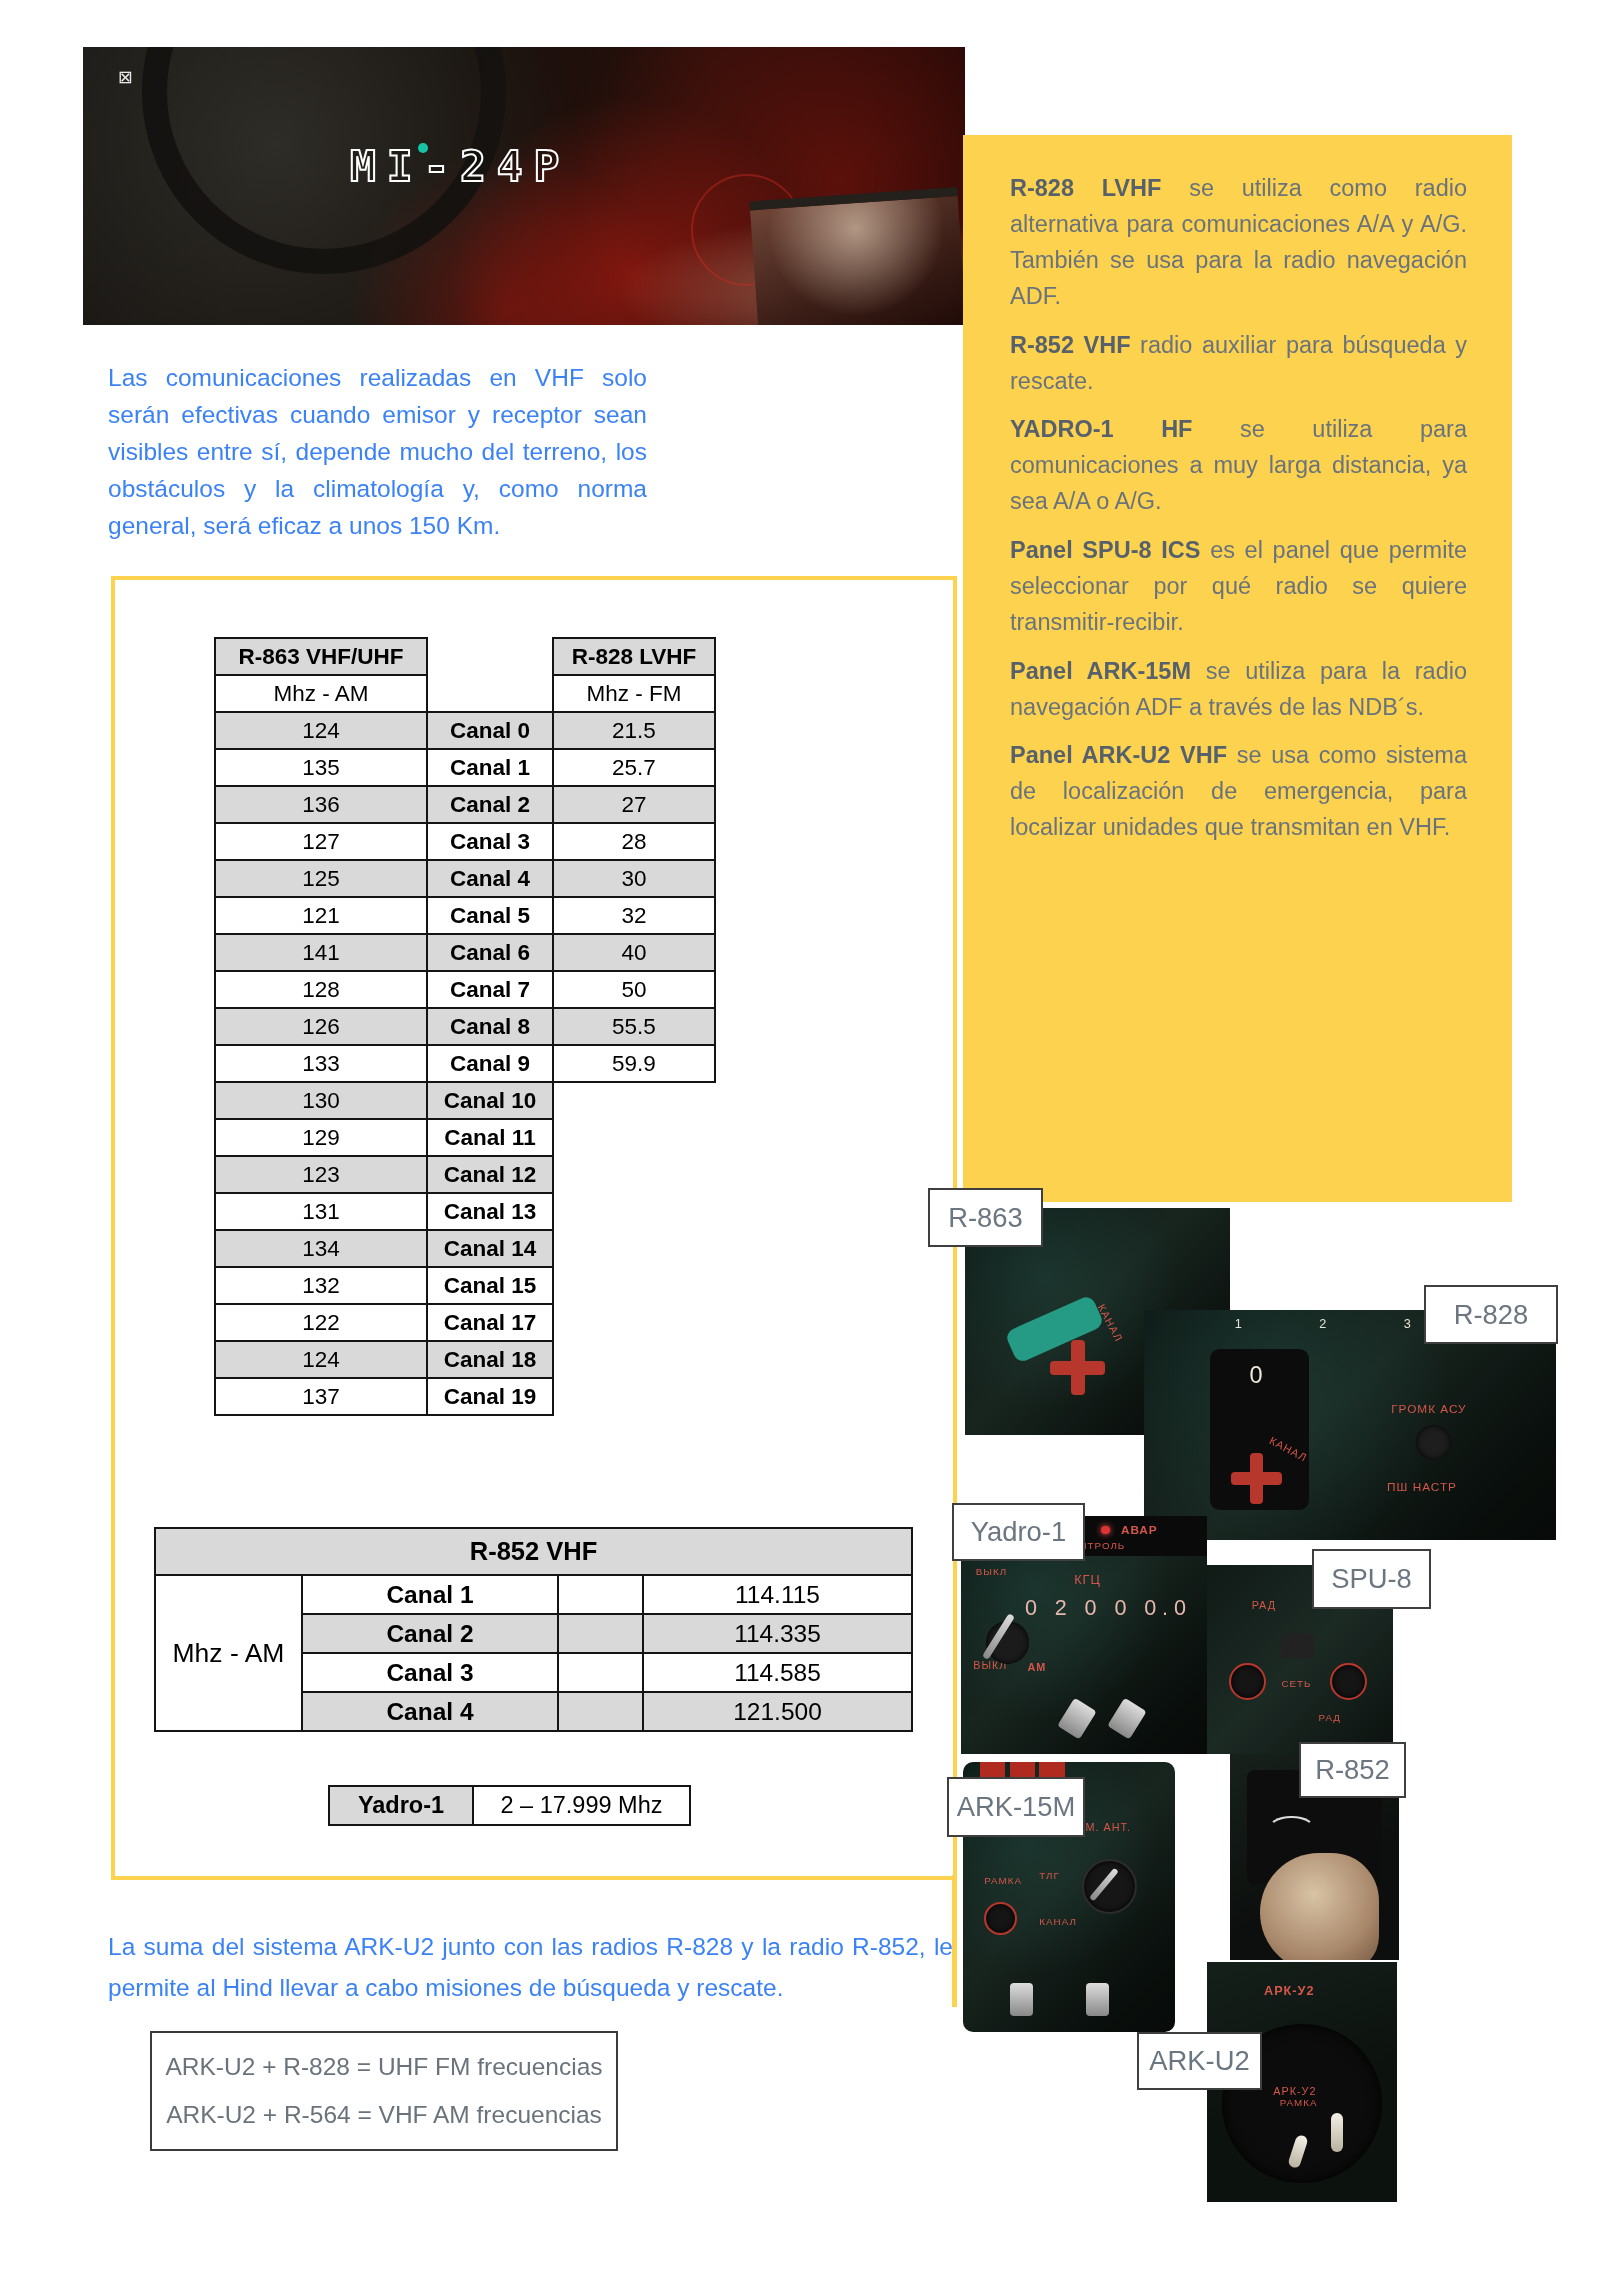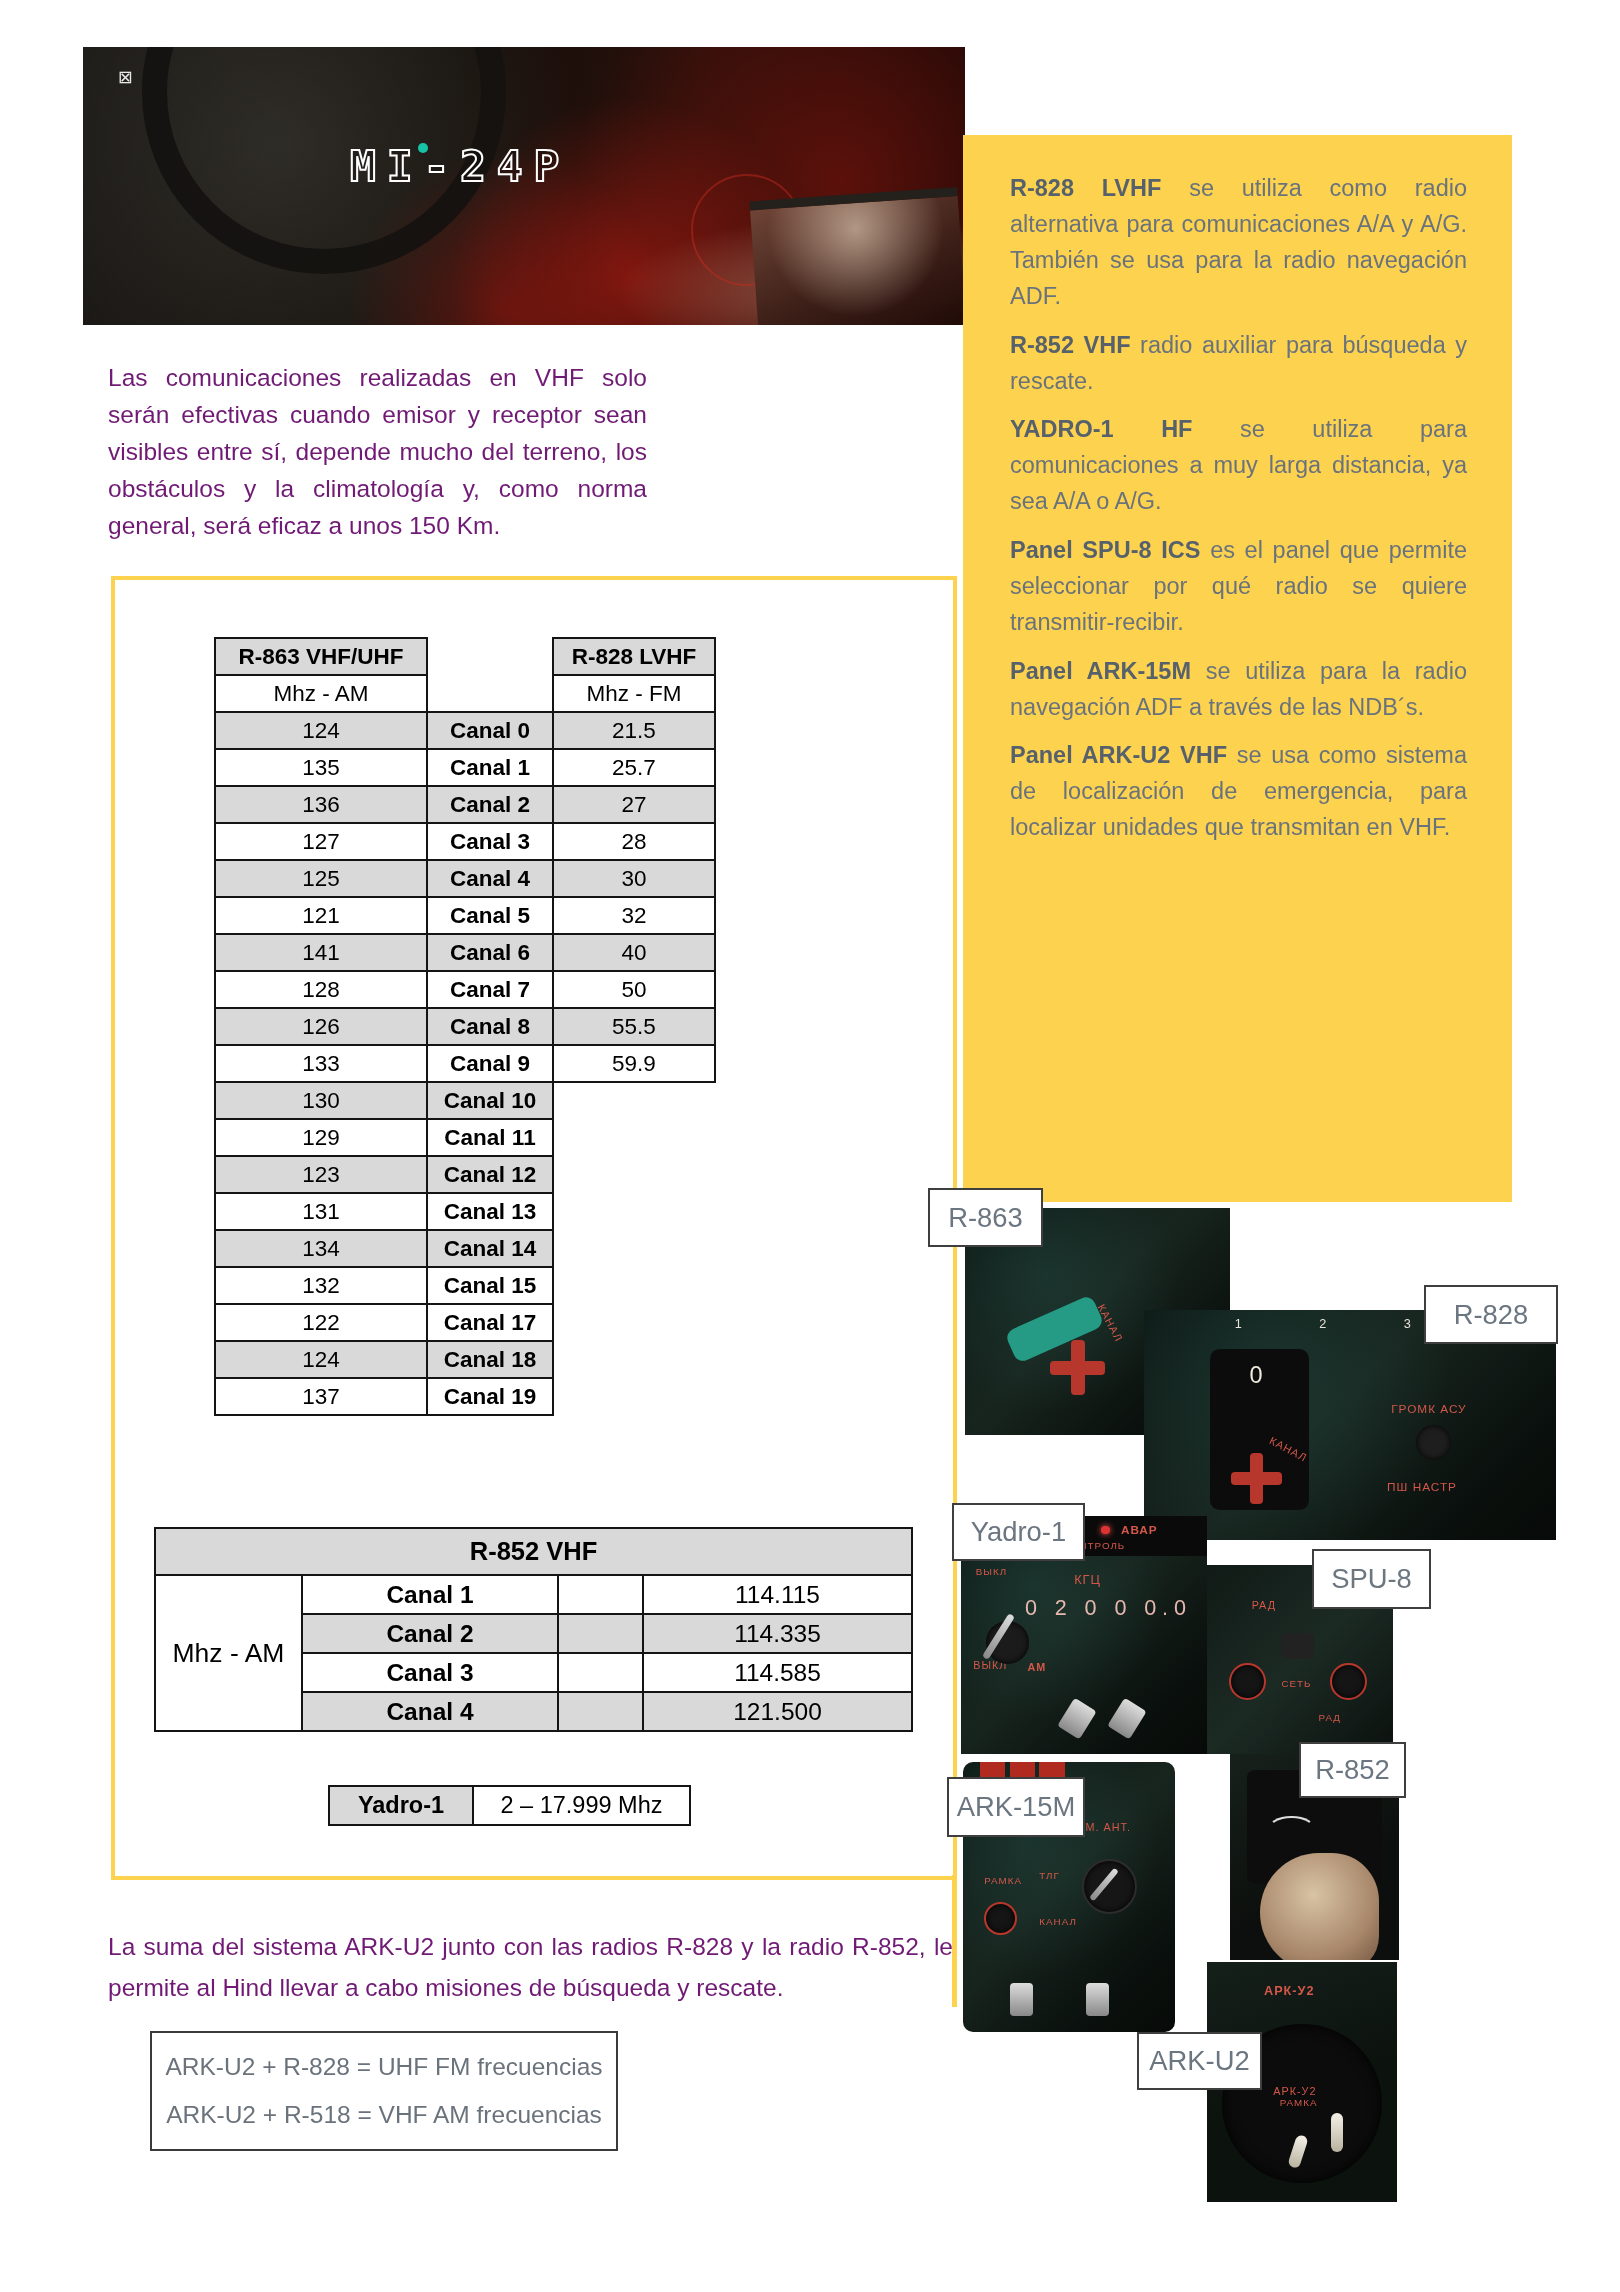--- a/index.html
+++ b/index.html
@@ -34,21 +34,21 @@
   #mi-title{
     position:absolute; left:267px; top:94px;
     font-family:"DejaVu Sans Mono", monospace; font-weight:bold;
     font-size:43px; letter-spacing:10.8px; color:#ffffff; white-space:nowrap;
   }
   @supports (-webkit-text-stroke: 2px #fff){
     #mi-title{color:rgba(10,10,10,.15); -webkit-text-stroke:2px #ffffff;}
   }
   #teal-dot{position:absolute; left:335px; top:96px; width:9.8px; height:9.8px; border-radius:50%; background:#17c3a6;}
   
-  .bodytext{color:#701a75; text-align:justify;margin-top:28px;}
+  .bodytext{color:#3b82f6; text-align:justify;margin-top:28px;}
   #intro{position:absolute; left:108px; top:331px; width:539px; font-size:24.5px; line-height:37px;}
   #summary{position:absolute; left:108px; top:1898px; width:845px; font-size:24.5px; line-height:41px;}
   
   #yellow-panel{
     position:absolute; left:963px; top:135px; width:549px; height:1067px;
     background:#fcd24f; box-sizing:border-box; padding:35px 45px 0 47px;
   }
   #yellow-panel p{margin:0 0 12.7px 0; font-size:23.5px; line-height:36px; color:#6a737c; text-align:justify;}
   #yellow-panel p .lead{font-weight:bold; color:#57616b;}
   
@@ -358,21 +358,21 @@
       <td class="g bold">Yadro-1</td>
       <td class="w">2 – 17.999 Mhz</td>
     </tr>
   </tbody>
     </table>
 
   <p id="summary" class="bodytext">La suma del sistema ARK-U2 junto con las radios R-828 y la radio R-852, le permite al Hind llevar a cabo misiones de búsqueda y rescate.</p>
 
   <div id="combo-box">
     <div>ARK-U2 + R-828 = UHF FM frecuencias</div>
-    <div>ARK-U2 + R-518 = VHF AM frecuencias</div>
+    <div>ARK-U2 + R-564 = VHF AM frecuencias</div>
   </div>
 
   <div id="p-r863" class="photo">
     <div class="teal-lever"></div>
     <div class="redcross" style="left:32%;top:58%;width:55px;height:55px;"></div>
     <span class="ann">КАНАЛ</span>
   </div>
   <div id="p-r828" class="photo">
     <span class="ann dialnums">1  2  3</span>
     <div class="module">

